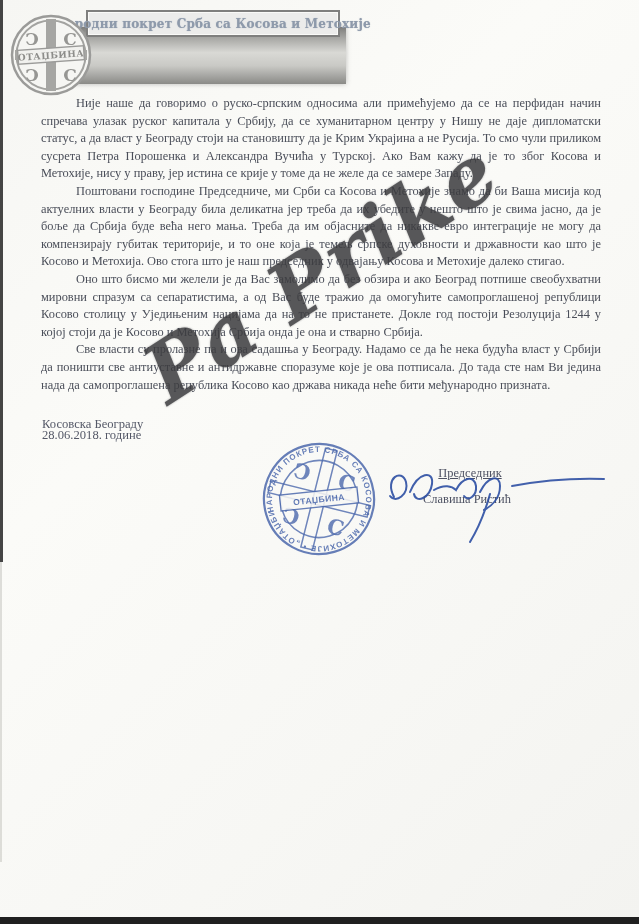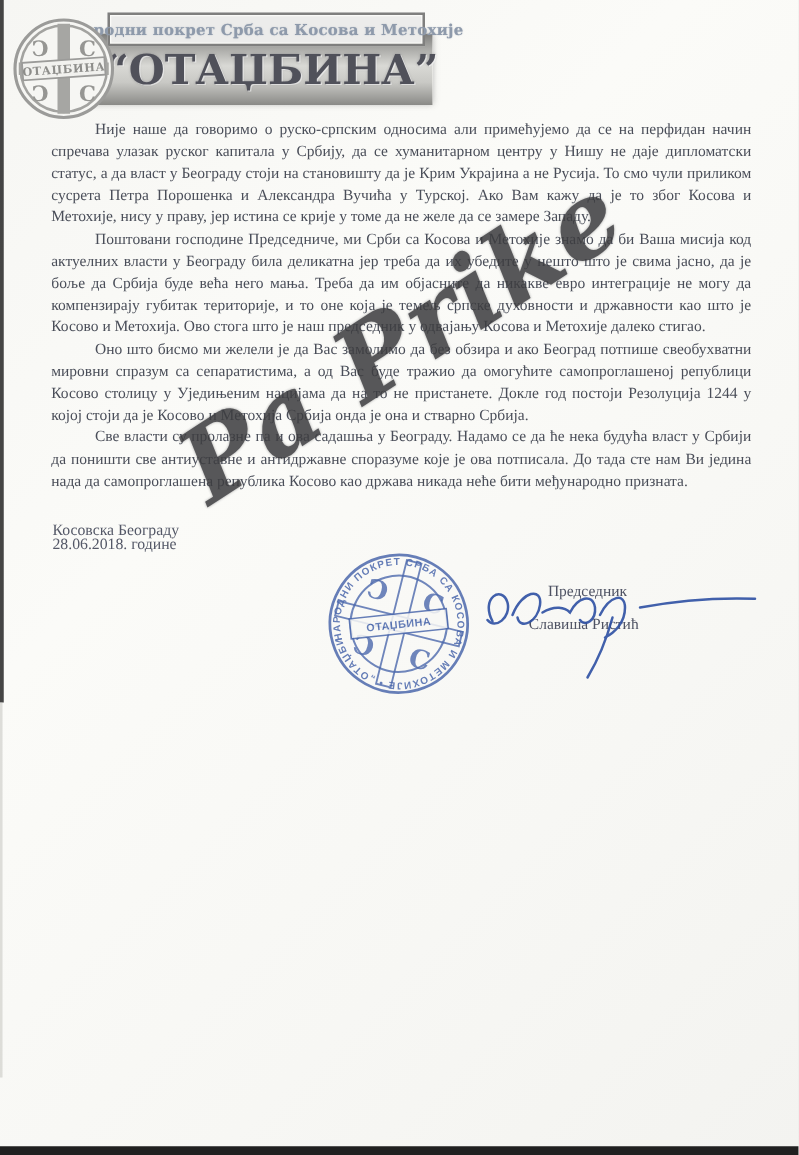--- a/index.html
+++ b/index.html
@@ -70,21 +70,21 @@
   .stamp {
     position:absolute; left:256px; top:436px; z-index:6;
     transform:rotate(-16deg); opacity:.92;
   }
   .org-line {
     position:absolute; left:300px; top:449px; width:318px; text-align:center;
     color:#4e5263; font-size:12px; z-index:4; white-space:nowrap;
   }
   .signer-title {
     position:absolute; left:395px; top:466px; width:150px; text-align:center;
-    color:#4e5263; font-size:12.4px; z-index:4;
+    color:#4e5263; font-size:12.4px; z-index:4;text-decoration:underline;
   }
   .signature { position:absolute; left:372px; top:450px; z-index:7; }
   .signer-name {
     position:absolute; left:386px; top:492px; width:162px; text-align:center;
     color:#4e5263; font-size:12.4px; z-index:4;
   }
 </style>
 </head>
 <body>
 
@@ -93,21 +93,20 @@
   <div class="edge-left"></div>
   <div class="edge-left2"></div>
   <div class="edge-bottom"></div>
 
   <div class="lh-gray"></div>
 
   <div class="lh-smallbox">
     <span class="lh-smalltext">Народни покрет Срба са Косова и Метохије</span>
   </div>
 
-  <div class="lh-big">“ОТАЏБИНА”</div>
 
   <svg class="lh-logo" width="84" height="84" viewBox="0 0 84 84">
     <circle cx="42" cy="42" r="39" fill="#f6f6f3" stroke="#9b9b99" stroke-width="2.5"></circle>
     <circle cx="42" cy="42" r="34.5" fill="none" stroke="#a3a3a0" stroke-width="2"></circle>
     <rect x="37" y="6" width="10" height="72" fill="#a6a6a3"></rect>
     <rect x="6" y="37" width="72" height="10" fill="#a6a6a3"></rect>
     <g font-family="DejaVu Serif, serif" font-size="17" font-weight="bold" fill="#969693" text-anchor="middle">
       <text transform="translate(23,32) scale(-1,1)">С</text>
       <text x="61" y="32">С</text>
       <text transform="translate(23,68) scale(-1,1)">С</text>

